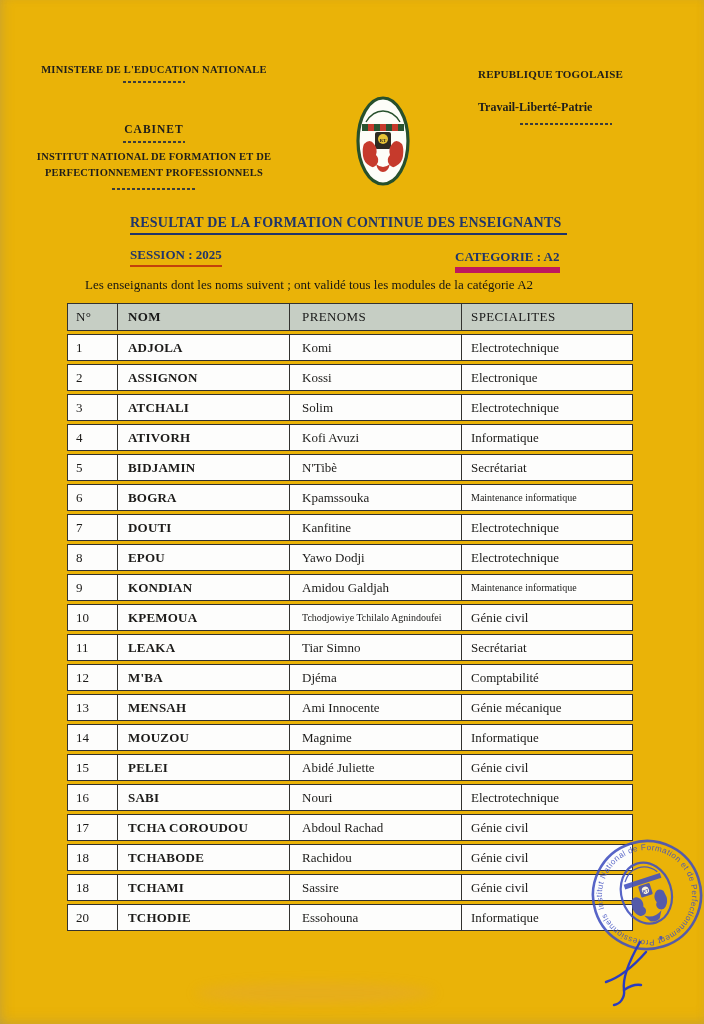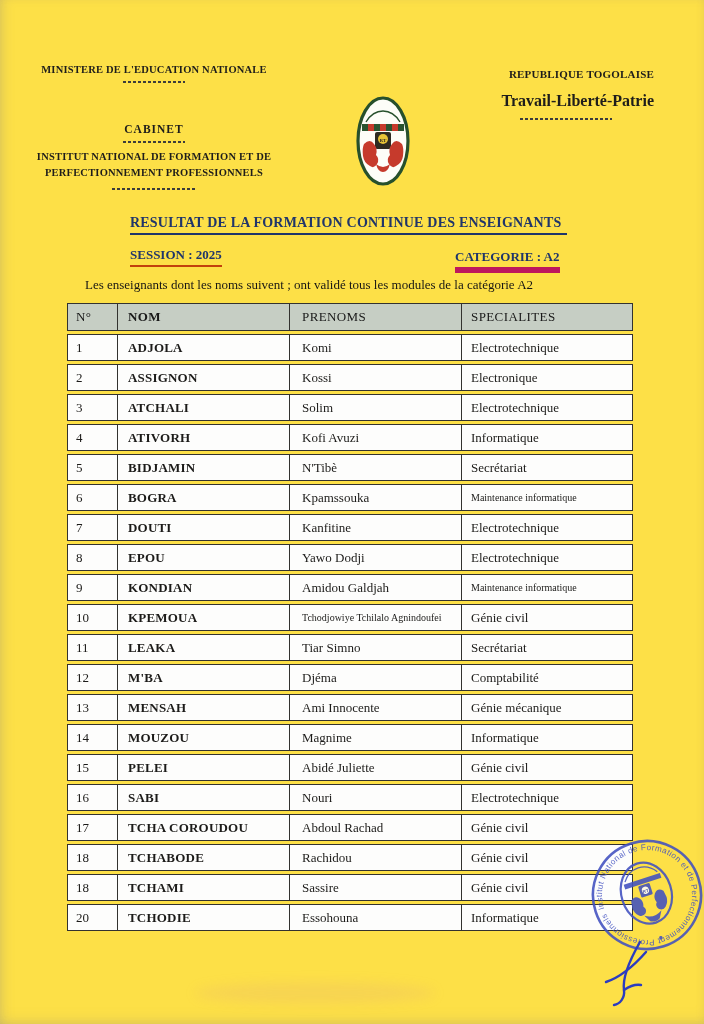--- a/index.html
+++ b/index.html
@@ -1,37 +1,37 @@
 <!DOCTYPE html>
 <html><head>
 <meta charset="utf-8">
 <style>
   html,body{margin:0;padding:0;}
   body{
     width:704px;height:1024px;position:relative;overflow:hidden;
     background:#fbfbfa;font-family:"Liberation Serif", serif;color:#1e1d1b;
   }
-  .page{position:absolute;inset:0;background:#fde047;}
+  .page{position:absolute;inset:0;background:#eab308;}
   
   .scan-shade{position:absolute;inset:0;pointer-events:none;
     box-shadow:inset 8px 0 14px -8px rgba(130,130,140,.35), inset 0 -10px 16px -10px rgba(130,130,140,.28), inset -4px 0 10px -6px rgba(160,150,140,.25);}
   .smudge{position:absolute;left:195px;top:982px;width:240px;height:22px;border-radius:50%;
     background:rgba(215,140,150,.14);filter:blur(6px);}
 
   
   .hdr-left{position:absolute;left:28px;top:64px;width:252px;text-align:center;}
   .hdr-left .l1{font-size:10.5px;font-weight:bold;letter-spacing:.2px;}
   .hdr-left .cab{font-size:11.5px;font-weight:bold;letter-spacing:1px;margin-top:40px;}
   .hdr-left .inst{font-size:10.5px;font-weight:bold;line-height:1.55;letter-spacing:.2px;}
   .dashes{height:2px;margin:6px auto 6px auto;
     background:repeating-linear-gradient(90deg,#3c3c3c 0 3px,transparent 3px 5px);}
   .d1{width:62px}.d2{width:62px}.d3{width:84px}.d4{width:92px;margin-top:8px;}
-  .hdr-right{position:absolute;left:478px;top:68px;width:176px;text-align:right;}
+  .hdr-right{position:absolute;left:478px;top:68px;width:176px;text-align:left;}
   .hdr-right .country{font-size:11px;font-weight:bold;letter-spacing:.2px;}
-  .hdr-right .motto{font-size:16px;font-weight:bold;margin-top:12px;}
+  .hdr-right .motto{font-size:12px;font-weight:bold;margin-top:20px;}
   .logo{position:absolute;left:356px;top:96px;}
 
   
   .navy{color:#20356a;}
   .doc-title{position:absolute;left:130px;top:215px;font-size:14px;font-weight:bold;
     letter-spacing:.2px;border-bottom:2px solid #20356a;padding:0 6px 2px 0;}
   .session{position:absolute;left:130px;top:247px;font-size:13px;font-weight:bold;
     border-bottom:2px solid #c2410c;padding-bottom:2px;}
   .category{position:absolute;left:455px;top:249px;font-size:13px;font-weight:bold;
     border-bottom:6px solid #be185d;padding-bottom:2px;}

